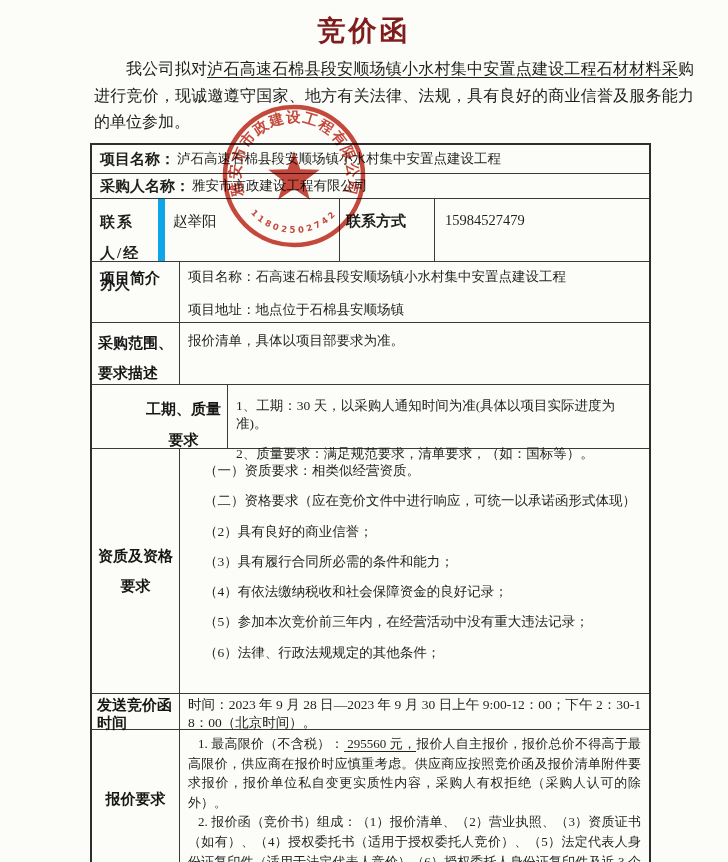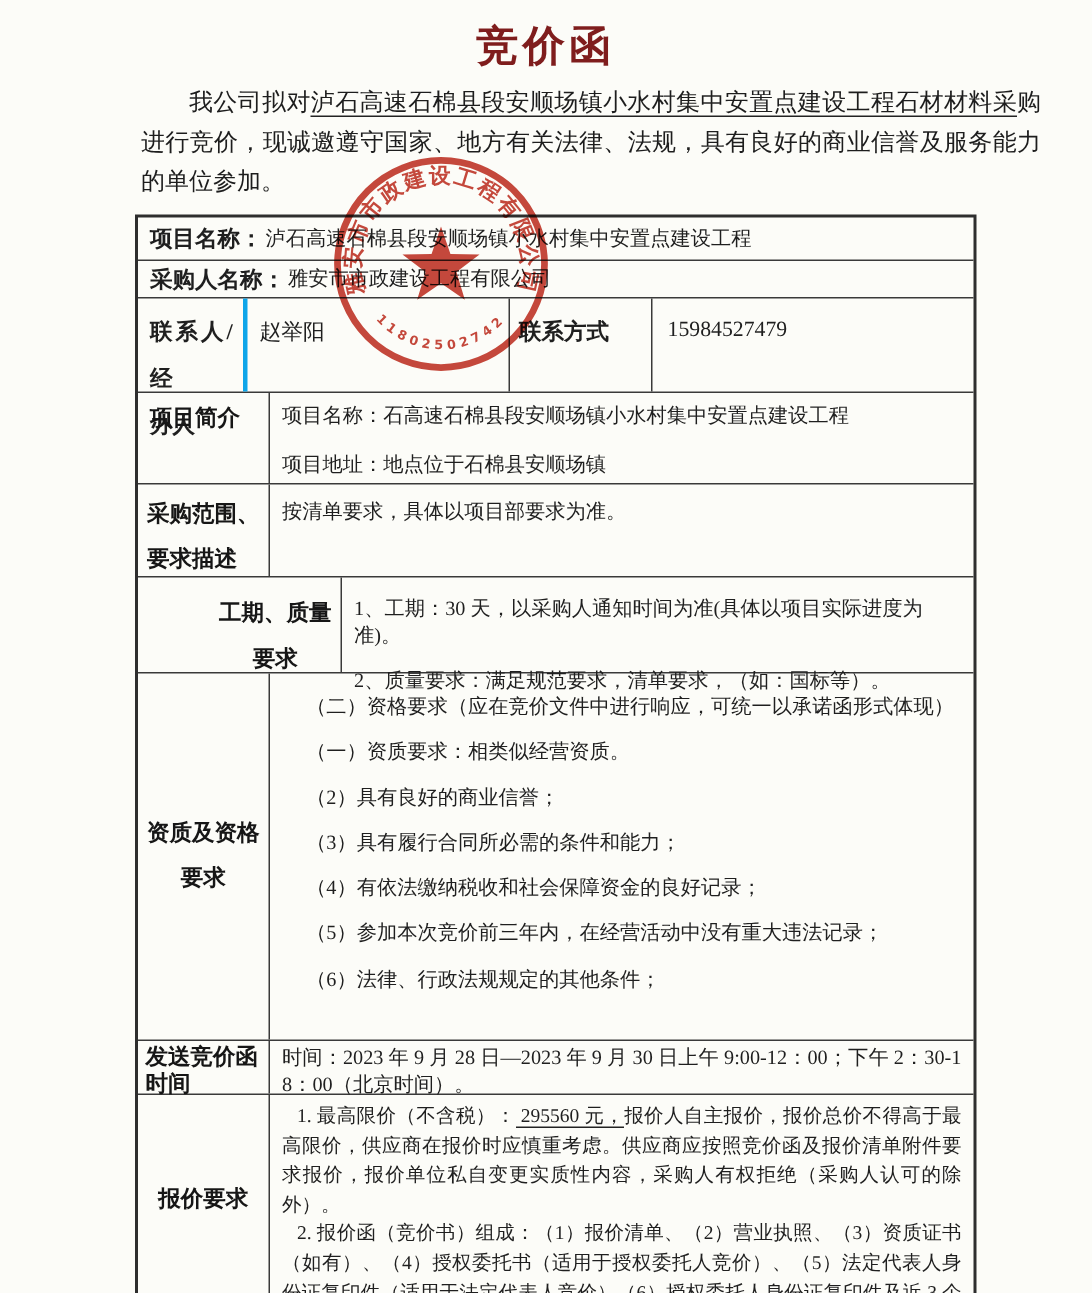--- a/index.html
+++ b/index.html
@@ -47,21 +47,21 @@
   .lbl.center2 { display:flex; flex-direction:column; justify-content:center; align-items:center; line-height:30px; }
   .cnt { flex:1 1 auto; padding:0 8px; min-width:0; }
   .full { flex:1 1 auto; padding:0 8px; display:flex; align-items:center; }
   .full b { font-size:15px; margin-right:2px; }
   .jt { text-align:justify; word-break:break-all; }
 
   
   .r1 { height:29px; } .r2 { height:25px; }
   
   .r3 { height:63px; }
-  .r3 .c1 { flex:0 0 73px; border-right:3px solid #0ea5e9; font-weight:bold; font-size:15px; padding:8px 4px 0 8px; line-height:31px; }
+  .r3 .c1 { flex:0 0 73px; border-right:7px solid #0ea5e9; font-weight:bold; font-size:15px; padding:8px 4px 0 8px; line-height:31px; }
   .r3 .c1 .sp { letter-spacing:2px; display:block; }
   .r3 .c2 { flex:0 0 175px; border-right:1px solid #3a3a3a; padding:13px 0 0 8px; font-size:14.5px; }
   .r3 .c3 { flex:0 0 95px; border-right:1px solid #3a3a3a; padding:13px 0 0 6px; font-weight:bold; font-size:15px; }
   .r3 .c4 { flex:1 1 auto; padding:13px 0 0 10px; font-size:14.5px; font-family:"Liberation Serif","DejaVu Serif",serif; }
   
   .r4 { height:61px; }
   .r4 .lbl { padding-top:7px; text-align:left; padding-left:8px; }
   .r4 .cnt div:first-child { margin-top:6px; }
   .r4 .cnt div:last-child { margin-top:15px; }
   
@@ -133,42 +133,42 @@
       <div>项目名称：石高速石棉县段安顺场镇小水村集中安置点建设工程</div>
       <div>项目地址：地点位于石棉县安顺场镇</div>
     </div>
   </div>
 
   <div class="row r5">
     <div class="lbl">
       <span>采购范围、</span>
       <span>要求描述</span>
     </div>
-    <div class="cnt">按清单要求，具体以项目部要求为准。</div>
+    <div class="cnt">报价清单，具体以项目部要求为准。</div>
   </div>
 
   <div class="row r6">
     <div class="lbl">
       <span>工期、质量</span>
       <span>要求</span>
     </div>
     <div class="cnt">
       <div>1、工期：30 天，以采购人通知时间为准(具体以项目实际进度为准)。</div>
       <div>2、质量要求：满足规范要求，清单要求，（如：国标等）。</div>
     </div>
   </div>
 
   <div class="row r7">
     <div class="lbl center2">
       <span>资质及资格</span>
       <span>要求</span>
     </div>
     <div class="cnt">
+      <div>（一）资质要求：相类似经营资质。</div>
       <div>（二）资格要求（应在竞价文件中进行响应，可统一以承诺函形式体现）</div>
-      <div>（一）资质要求：相类似经营资质。</div>
       <div>（2）具有良好的商业信誉；</div>
       <div>（3）具有履行合同所必需的条件和能力；</div>
       <div>（4）有依法缴纳税收和社会保障资金的良好记录；</div>
       <div>（5）参加本次竞价前三年内，在经营活动中没有重大违法记录；</div>
       <div>（6）法律、行政法规规定的其他条件；</div>
     </div>
   </div>
 
   <div class="row r8">
     <div class="lbl">

